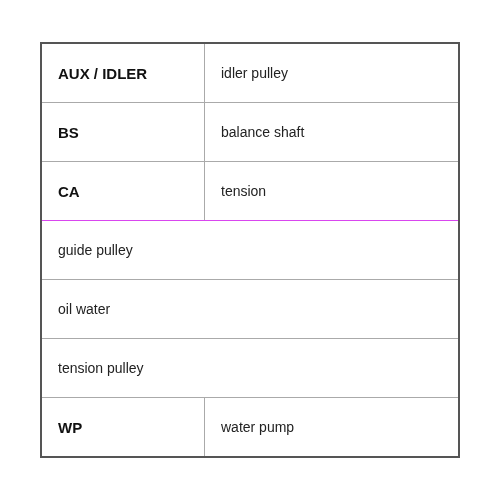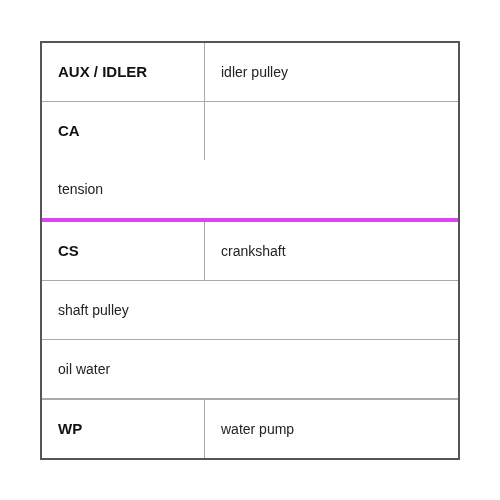--- a/index.html
+++ b/index.html
@@ -26,22 +26,21 @@
     .table-row {
       display: flex;
       border-bottom: 1px solid #aaa;
     }
 
     .table-row:last-child {
       border-bottom: none;
     }
 
     .table-row.thick-border-bottom {
-      border-bottom: 4px solid #d946ef;
-      flex-direction: column;
+      border-bottom: 1px solid #d946ef;
     }
 
     .cell-code {
       width: 163px;
       min-height: 58px;
       padding: 14px 16px;
       font-weight: bold;
       font-size: 15px;
       color: #111;
       border-right: 1px solid #aaa;
@@ -60,33 +59,34 @@
     }
   </style>
 </head>
 <body>
 
 <div class="table-container">
 <div class="table-row">
       <div class="cell-code">AUX / IDLER</div>
       <div class="cell-desc">idler pulley</div>
     </div>
+    <div class="table-row">
+      <div class="cell-code">BS</div>
+      <div class="cell-desc">balance shaft</div>
+    </div>
     <div class="table-row thick-border-bottom">
       <div class="cell-code">CA</div>
       <div class="cell-desc">tension</div>
     </div>
     <div class="table-row">
-      <div class="cell-code">CS</div>
-      <div class="cell-desc">crankshaft</div>
-    </div>
-    <div class="table-row">
-      <div class="cell-desc">shaft pulley</div>
+      <div class="cell-desc">guide pulley</div>
     </div>
     <div class="table-row">
       <div class="cell-desc">oil water</div>
     </div>
     <div class="table-row">
+      <div class="cell-desc">tension pulley</div>
     </div>
     <div class="table-row">
       <div class="cell-code">WP</div>
       <div class="cell-desc">water pump</div>
     </div>
   </div>
 
 </body></html>

